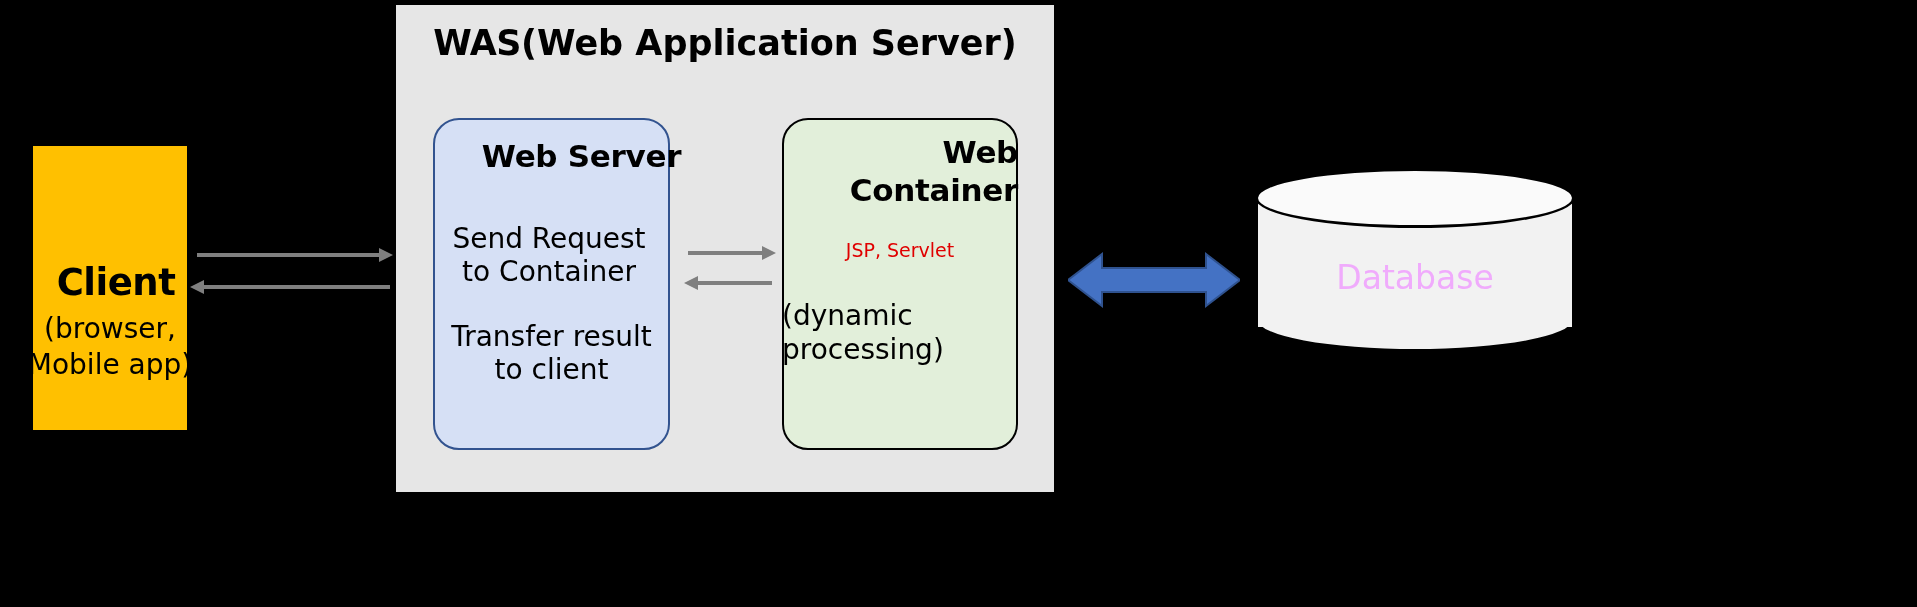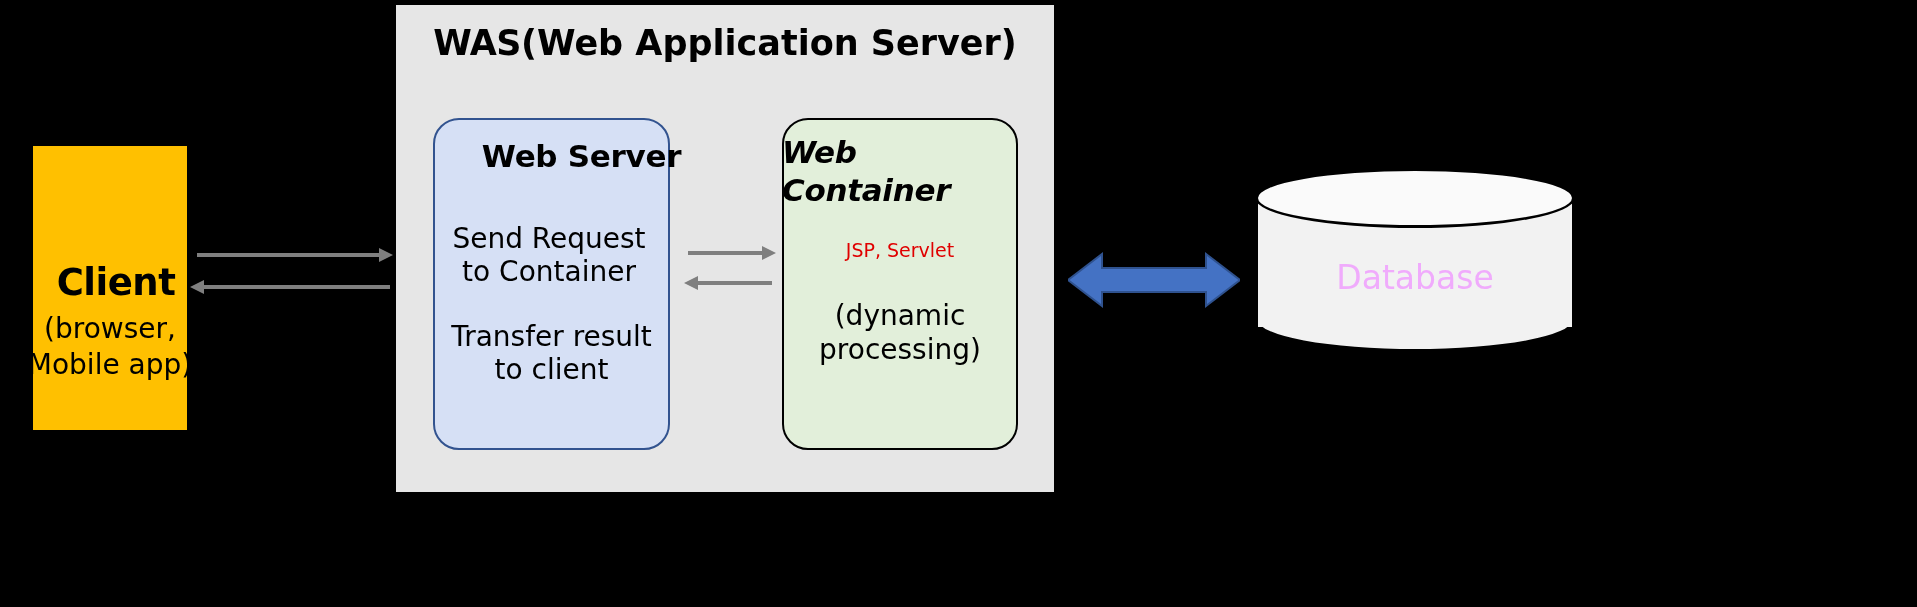--- a/index.html
+++ b/index.html
@@ -31,25 +31,25 @@
   .ws-title{position:absolute;left:433px;top:137px;width:237px;text-align:center;
             font-size:31px;font-weight:bold;color:#000;line-height:38px;letter-spacing:-.3px;margin-left:30px;}
   .ws-l1{position:absolute;left:433px;top:222px;width:232px;text-align:center;
          font-size:28px;color:#000;line-height:33px;}
   .ws-l2{position:absolute;left:433px;top:320px;width:237px;text-align:center;
          font-size:28px;color:#000;line-height:33px;}
 
   
   .wc-box{position:absolute;left:782px;top:118px;width:236px;height:332px;
           background:#e2efda;border:2px solid #000;border-radius:26px;box-sizing:border-box;}
-  .wc-title{position:absolute;left:782px;top:133px;width:236px;text-align:left;
-            font-size:31px;font-weight:bold;color:#000;line-height:38px;letter-spacing:-.3px;font-style:italic;}
+  .wc-title{position:absolute;left:782px;top:133px;width:236px;text-align:right;
+            font-size:31px;font-weight:bold;color:#000;line-height:38px;letter-spacing:-.3px;}
   .wc-red{position:absolute;left:782px;top:233px;width:236px;text-align:center;
           font-size:19px;color:#e00000;line-height:34px;}
-  .wc-sub{position:absolute;left:782px;top:299px;width:236px;text-align:center;
+  .wc-sub{position:absolute;left:782px;top:299px;width:236px;
           font-size:28px;color:#000;line-height:34px;}
 
   
   .garrow{position:absolute;height:14px;}
   .gline{position:absolute;top:5px;height:4px;background:#7f7f7f;}
   .ghead-r{position:absolute;top:0;width:0;height:0;
            border-top:7px solid transparent;border-bottom:7px solid transparent;
            border-left:14px solid #7f7f7f;}
   .ghead-l{position:absolute;top:0;width:0;height:0;
            border-top:7px solid transparent;border-bottom:7px solid transparent;

